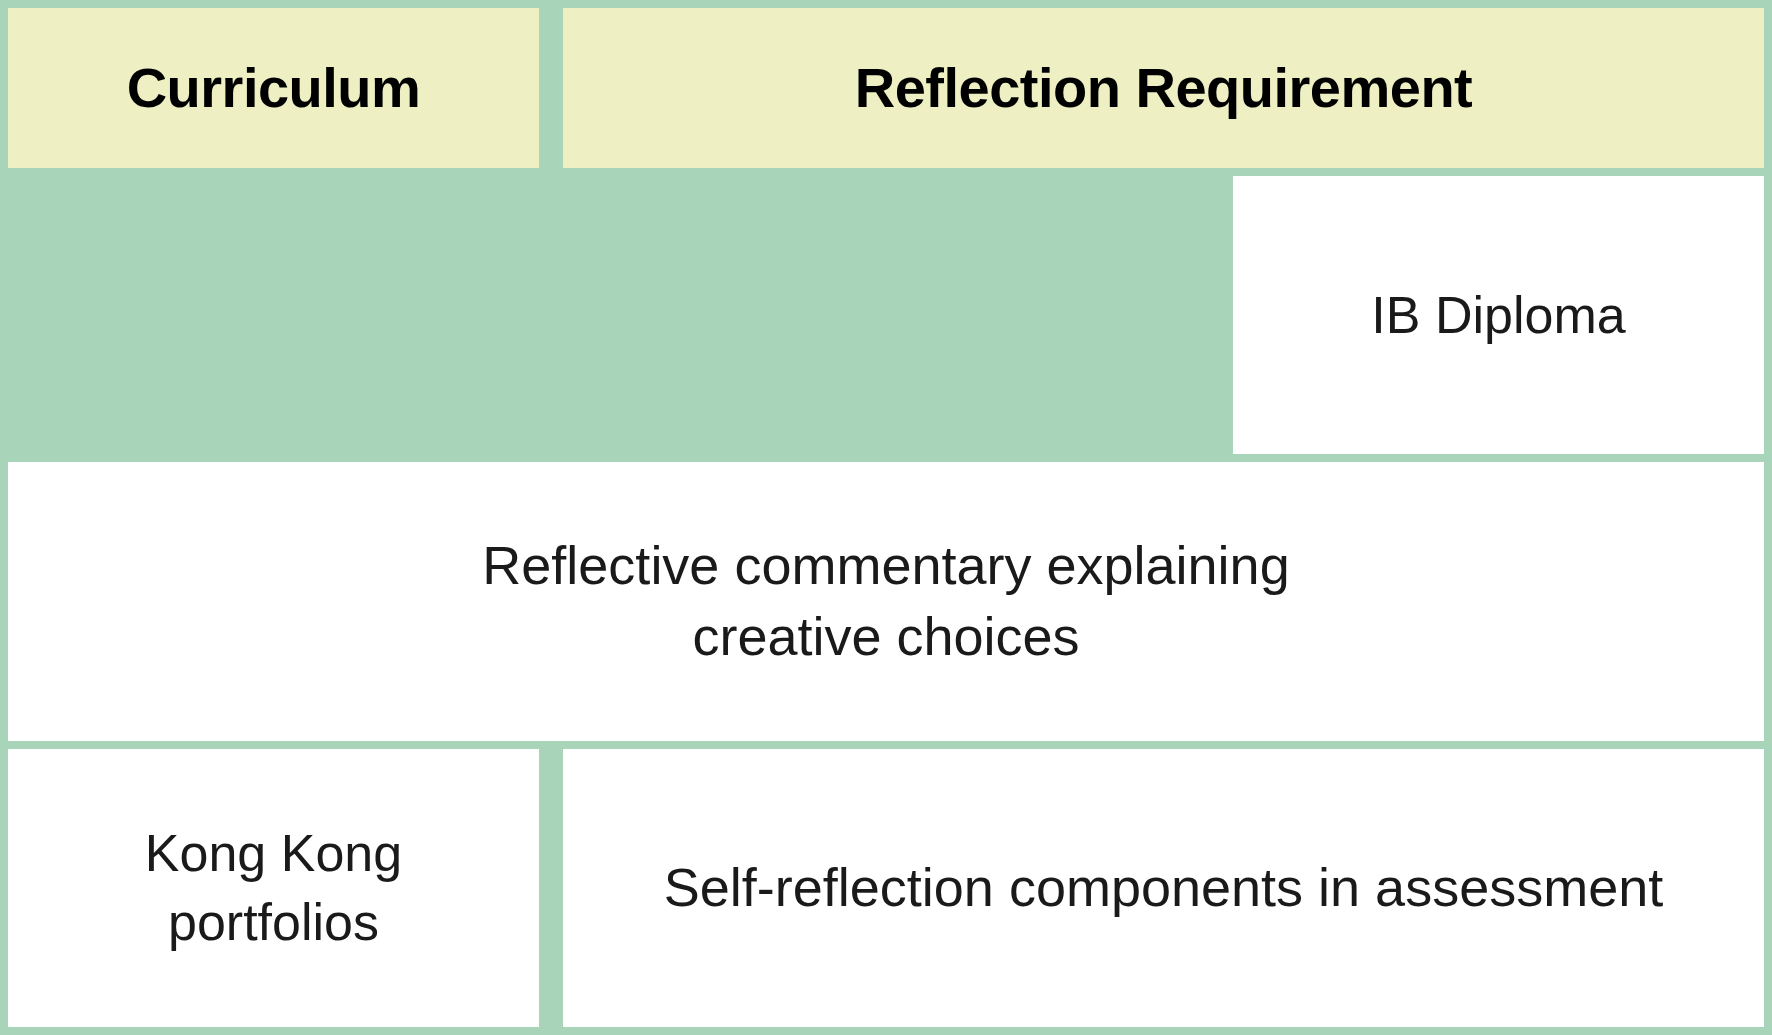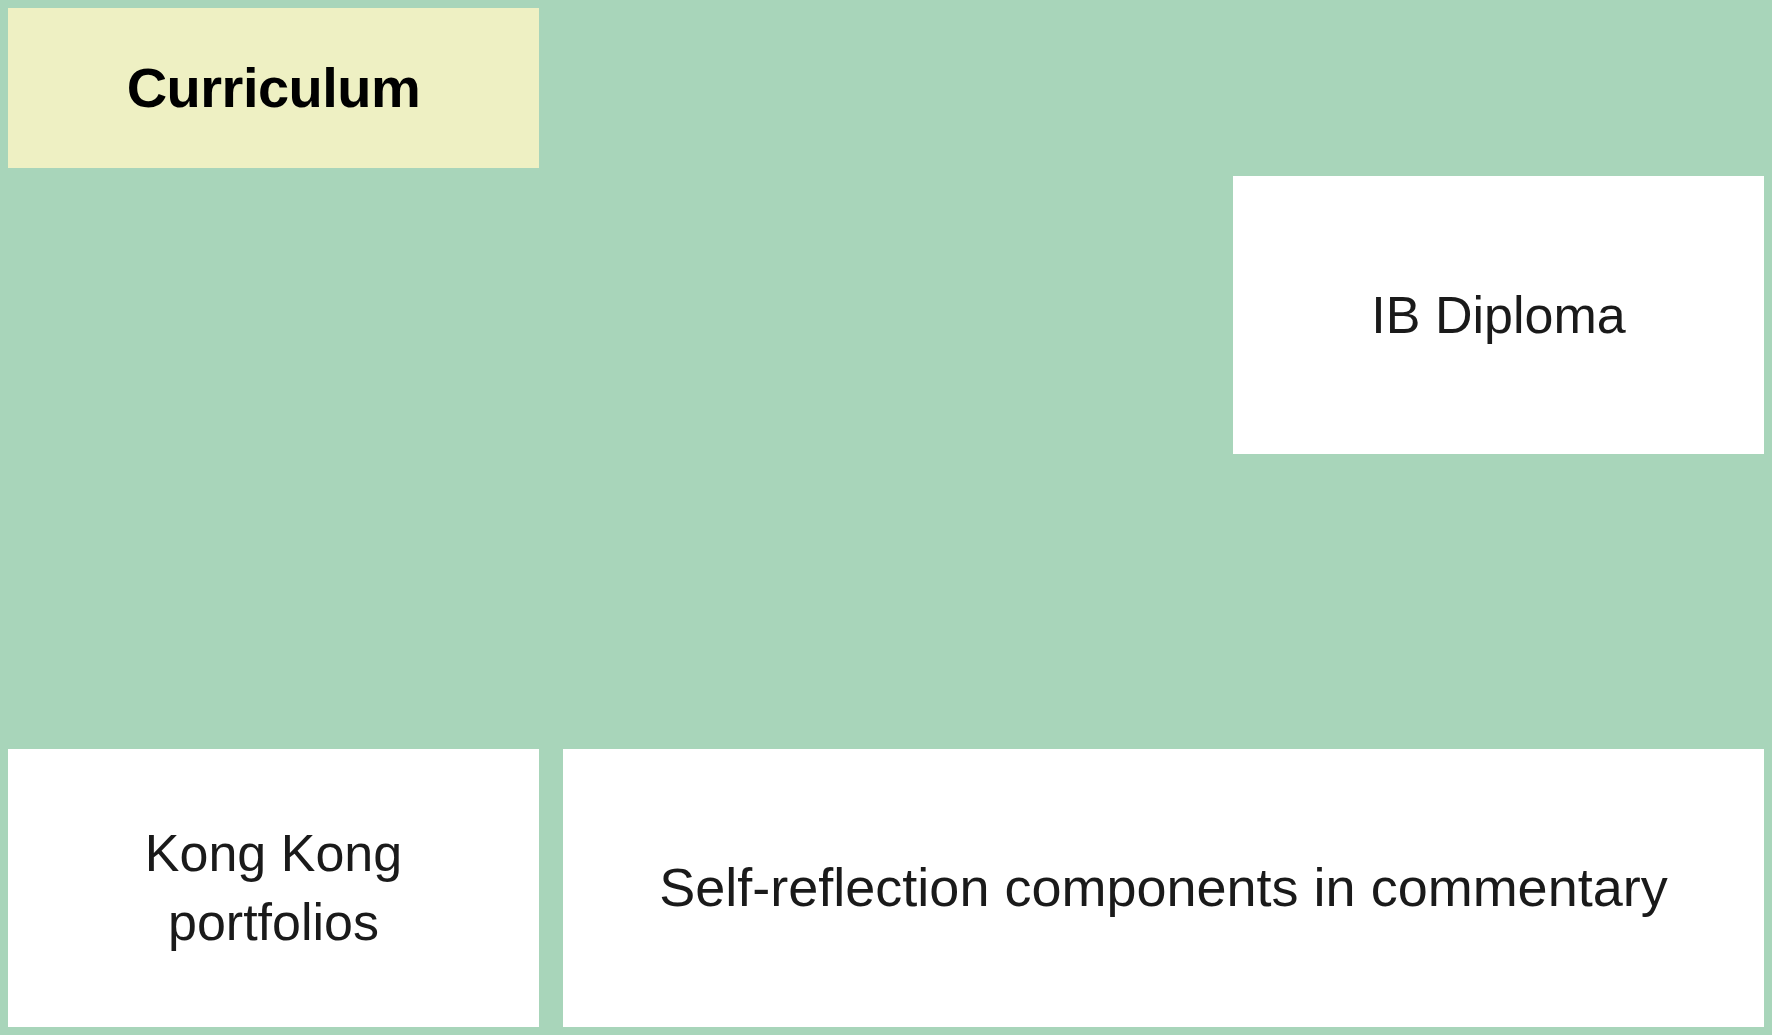--- a/index.html
+++ b/index.html
@@ -82,33 +82,39 @@
 </style>
 </head>
 <body>
 
 <div class="table-frame">
 
   <div class="row row-header">
     <div class="cell cell-head cell-left">
       <span class="head-text">Curriculum</span>
     </div>
+    <div class="cell cell-head cell-right">
+      <span class="head-text">Reflection Requirement</span>
+    </div>
   </div>
 
   <div class="row row-body">
     <div class="cell cell-left">
       <span class="body-text">IB Diploma</span>
     </div>
   </div>
 
   <div class="row row-body">
+    <div class="cell cell-right">
+      <span class="body-text">Reflective commentary explaining creative choices</span>
+    </div>
   </div>
 
   <div class="row row-body">
     <div class="cell cell-left">
       <span class="body-text">Kong Kong portfolios</span>
     </div>
     <div class="cell cell-right">
-      <span class="body-text">Self-reflection components in commentary</span>
+      <span class="body-text">Self-reflection components in assessment</span>
     </div>
   </div>
 
 </div>
 
 </body></html>

